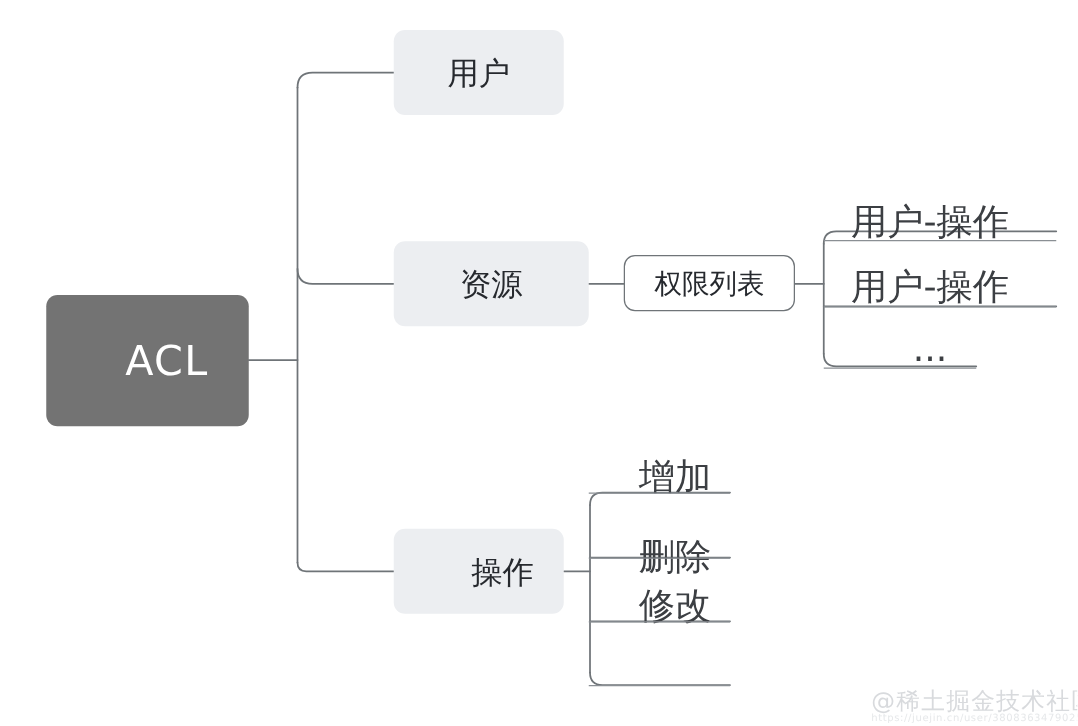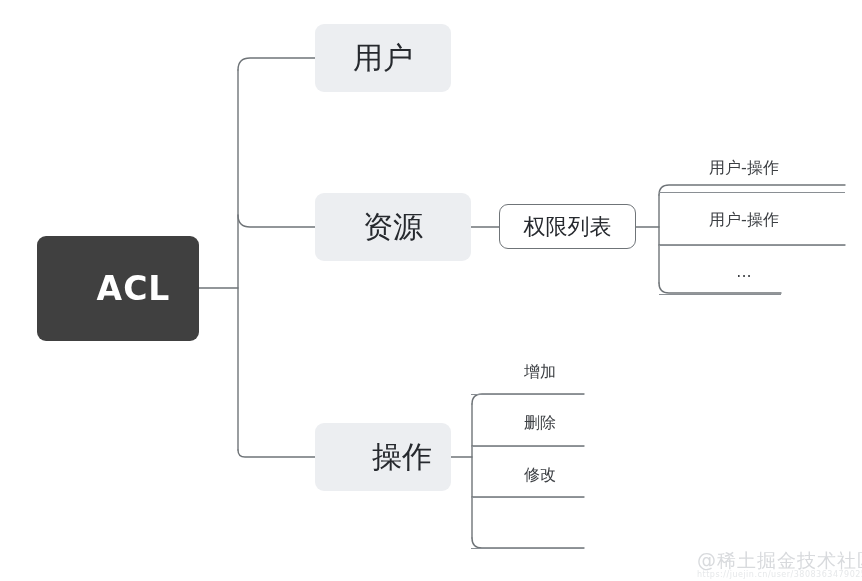--- a/index.html
+++ b/index.html
@@ -28,46 +28,46 @@
   }
   .node {
     position: absolute;
     box-sizing: border-box;
     display: flex;
     align-items: center;
     justify-content: center;
     white-space: nowrap;
   }
   .node-root {
-    background: #404040;
+    background: #737373;
     color: #ffffff;
     border-radius: 9px;
     font-size: 33px;
     letter-spacing: 1px;
-    font-weight: 700;
+    font-weight: 400;
     padding-left: 31px;
   }
   .node-l1 {
     background: #eceef1;
     color: #26292e;
     border-radius: 9px;
-    font-size: 30px;
+    font-size: 25px;
     font-weight: 400;
   }
   .node-l2 {
     background: #ffffff;
     color: #26292e;
     border: 1.4px solid #6f7478;
     border-radius: 9px;
     font-size: 22px;
     font-weight: 400;
   }
   .node-leaf {
     color: #3c3f43;
-    font-size: 16px;
+    font-size: 29px;
     font-weight: 400;
     justify-content: center;
     align-items: flex-start;
     padding-bottom: 2px;
   }
   .leaf-underline {
     position: absolute;
     height: 0;
     border-top: 1.4px solid #8a8f94;
   }
@@ -159,21 +159,21 @@
 
   <div class="node node-l1" style="left:315px; top:423px; width:136px; height:68px;padding-left:38px;">
     <span>操作</span>
   </div>
 
   <div class="node node-leaf" style="left:490px; top:362px; width:100px; height:32px;text-align:center;">
     <span>增加</span>
   </div>
   <div class="leaf-underline" style="left:471px; top:394px; width:113px;"></div>
 
-  <div class="node node-leaf" style="left:490px; top:413px; width:100px; height:32px;">
+  <div class="node node-leaf" style="left:490px; top:426px; width:100px; height:32px;">
     <span>删除</span>
   </div>
   <div class="leaf-underline" style="left:471px; top:446px; width:113px;"></div>
 
   <div class="node node-leaf" style="left:490px; top:465px; width:100px; height:32px;">
     <span>修改</span>
   </div>
   <div class="leaf-underline" style="left:471px; top:497px; width:113px;"></div>
 
   <div class="leaf-underline" style="left:471px; top:548px; width:113px;"></div>

